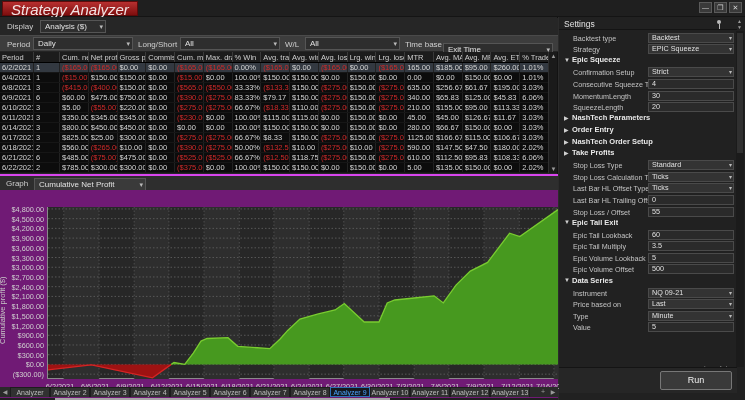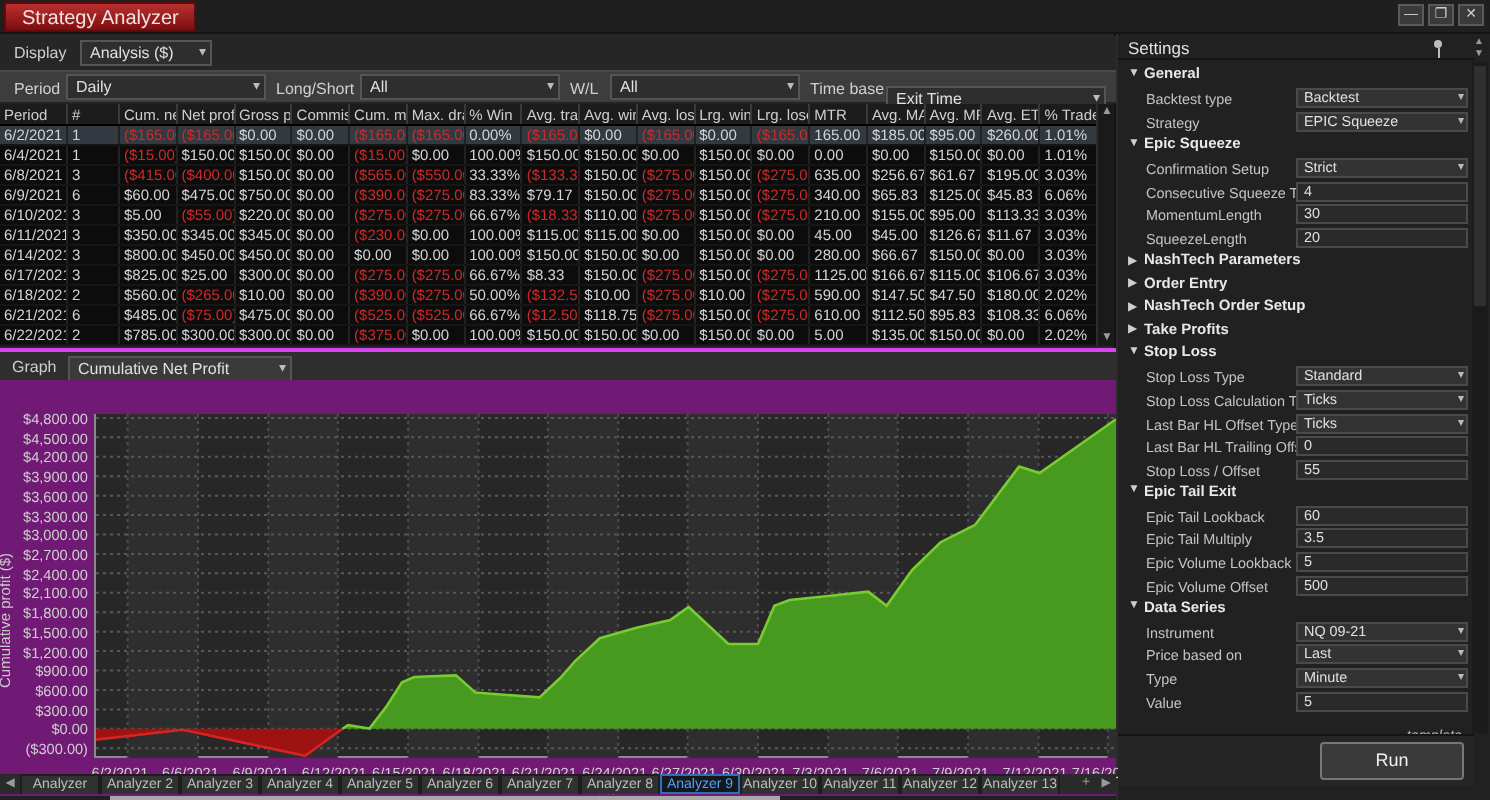--- a/index.html
+++ b/index.html
@@ -2,21 +2,21 @@
 <html><head>
 <meta charset="utf-8">
 <style>
   * { margin:0; padding:0; box-sizing:border-box; }
   html,body { width:745px; height:400px; overflow:hidden; }
   body { font-family:"Liberation Sans", sans-serif; background:#2b2b2b; color:#d5d5d5; position:relative; }
   #root { position:absolute; inset:0; width:745px; height:400px; background:#2b2b2b; }
 
   
   .titlebar { position:absolute; left:0; top:0; width:745px; height:17px; background:#1f1f1f; border-bottom:1px solid #141414; }
-  .title-tab { position:absolute; left:2px; top:1px; height:15px; padding:0 8px; background:linear-gradient(#b83030,#7e0e0e); color:#f2e3e3; font-size:10px; line-height:15px; border:1px solid #5f0a0a; }
+  .title-tab { position:absolute; left:2px; top:1px; height:15px; padding:0 8px; background:linear-gradient(#b83030,#7e0e0e); color:#f2e3e3; font-size:15px; line-height:15px; border:1px solid #5f0a0a;font-style:italic; }
   .winbtns { position:absolute; right:3px; top:2px; display:flex; gap:2px; }
   .winbtn { width:13px; height:11px; background:#3a3a3a; border:1px solid #5a5a5a; color:#cfcfcf; font-size:7px; line-height:9px; text-align:center; }
 
   
   .leftpane { position:absolute; left:0; top:17px; width:558px; height:383px; background:#262626; border-right:1px solid #121212; }
 
   .row-display { position:absolute; left:0; top:1px; width:558px; height:17px; background:#262626; }
   .row-filters { position:absolute; left:0; top:18px; width:558px; height:17px; background:#3d3d3d; border-top:1px solid #4a4a4a; border-bottom:1px solid #242424; }
   .tool-label { font-size:8px; color:#cfcfcf; line-height:17px; }
   .ddl { position:relative; background:#2e2e2e; border:1px solid #555; height:13px; font-size:8px; color:#e0e0e0; line-height:11px; padding:0 12px 0 4px; overflow:hidden; white-space:nowrap; }
@@ -507,24 +507,20 @@
       <div class="pin">
           <div class="ball"></div>
           <div class="stem"></div>
         </div>
     </div>
     <div class="spin">
       <div>▲</div>
       <div>▼</div>
     </div>
     <div class="sections" id="sections">
-        <div class="sec-h">
-          <span class="arrow">▼</span>
-          <span class="lbl">General</span>
-        </div>
         <div class="fld">
           <span class="lbl">Backtest type</span>
           <div class="box sel-box"><span>Backtest</span><span class="chev">▾</span></div>
         </div>
         <div class="fld">
           <span class="lbl">Strategy</span>
           <div class="box sel-box"><span>EPIC Squeeze</span><span class="chev">▾</span></div>
         </div>
         <div class="sec-h">
           <span class="arrow">▼</span>
@@ -555,24 +551,20 @@
           <span class="lbl">Order Entry</span>
         </div>
         <div class="sec-h">
           <span class="arrow">▶</span>
           <span class="lbl">NashTech Order Setup</span>
         </div>
         <div class="sec-h">
           <span class="arrow">▶</span>
           <span class="lbl">Take Profits</span>
         </div>
-        <div class="sec-h">
-          <span class="arrow">▼</span>
-          <span class="lbl">Stop Loss</span>
-        </div>
         <div class="fld">
           <span class="lbl">Stop Loss Type</span>
           <div class="box sel-box"><span>Standard</span><span class="chev">▾</span></div>
         </div>
         <div class="fld">
           <span class="lbl">Stop Loss Calculation T...</span>
           <div class="box sel-box"><span>Ticks</span><span class="chev">▾</span></div>
         </div>
         <div class="fld">
           <span class="lbl">Last Bar HL Offset Type</span>

